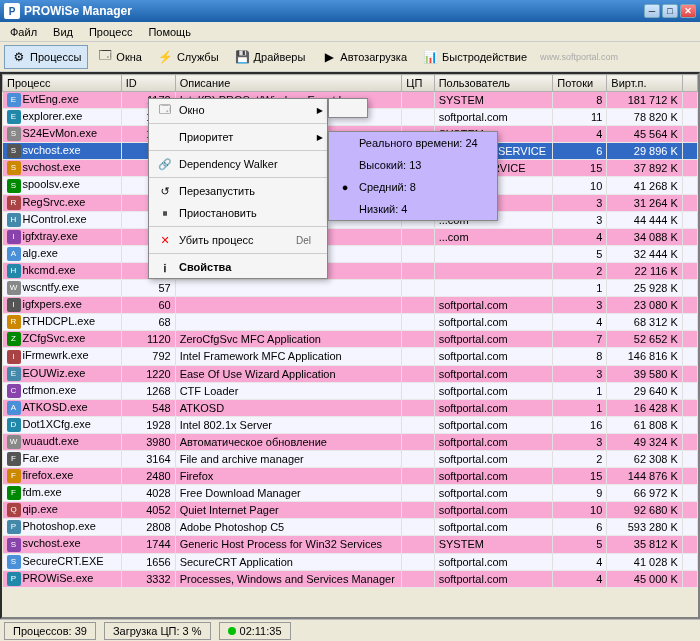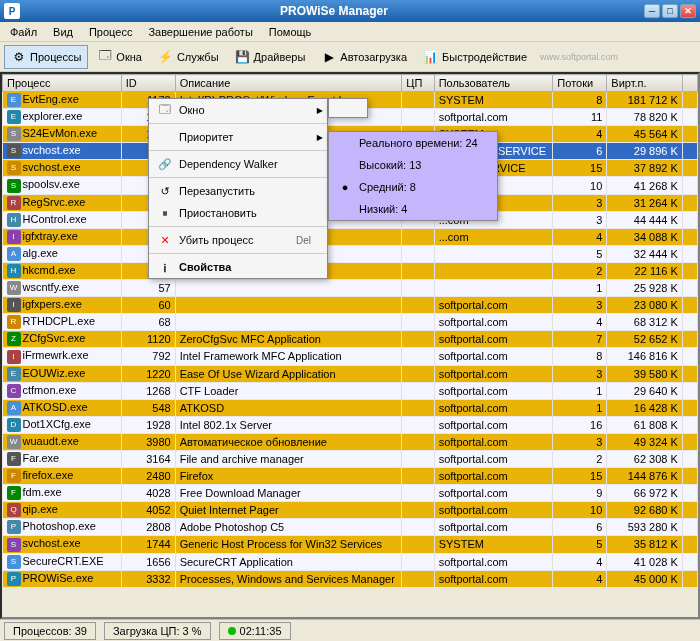--- a/index.html
+++ b/index.html
@@ -13,21 +13,21 @@
       align-items: center;
       padding: 0 4px;
       color: white;
       font-size: 12px;
       font-weight: bold;
     }
     #titlebar .title-icon {
       width: 16px; height: 16px; margin-right: 4px;
       background: #fff; border-radius: 2px; display: flex; align-items: center; justify-content: center; font-size: 10px; color: #1a5fa8;
     }
-    #titlebar .title-text { flex: 1; text-align: center; }
+    #titlebar .title-text { flex: 1; }
     #titlebar .win-buttons { display: flex; gap: 2px; }
     #titlebar .win-btn {
       width: 16px; height: 14px; border: 1px solid #7ab; background: linear-gradient(to bottom, #d0e8ff, #aac8e8);
       display: flex; align-items: center; justify-content: center; font-size: 9px; color: #000; cursor: pointer; border-radius: 2px;
     }
     #titlebar .win-btn.close { background: linear-gradient(to bottom, #f88, #d44); color: white; }
 
     
     #menubar {
       background: #ece9d8;
@@ -80,21 +80,21 @@
     #proc-table thead th {
       border: 1px solid #b0b0b0;
       padding: 2px 4px;
       text-align: left;
       white-space: nowrap;
       font-weight: normal;
       background: linear-gradient(to bottom, #f5f4ef, #ddd9cc);
       cursor: pointer;
       user-select: none;
     }
-    #proc-table tbody tr { background: #eab308; }
+    #proc-table tbody tr { background: #f9a8d4; }
     #proc-table tbody tr:nth-child(even) { background: #f5f5ff; }
     #proc-table tbody tr.selected { background: #316ac5 !important; color: white; }
     #proc-table tbody tr.selected td { color: white; }
     #proc-table tbody td {
       border-bottom: 1px solid #e8e8e8;
       border-right: 1px solid #e0e0e0;
       padding: 1px 4px;
       white-space: nowrap;
       overflow: hidden;
       max-width: 0;
@@ -201,21 +201,20 @@
     <div class="win-btn">─</div>
     <div class="win-btn">□</div>
     <div class="win-btn close">✕</div>
   </div>
 </div>
 
 <div id="menubar">
   <span class="menu-item">Файл</span>
   <span class="menu-item">Вид</span>
   <span class="menu-item">Процесс</span>
-  <span class="menu-item">Завершение работы</span>
   <span class="menu-item">Помощь</span>
 </div>
 
 <div id="toolbar">
   <div class="tb-btn active">
     <div class="tb-icon">⚙</div>
     <span>Процессы</span>
   </div>
   <div class="tb-btn">
     <div class="tb-icon">🗔</div>

